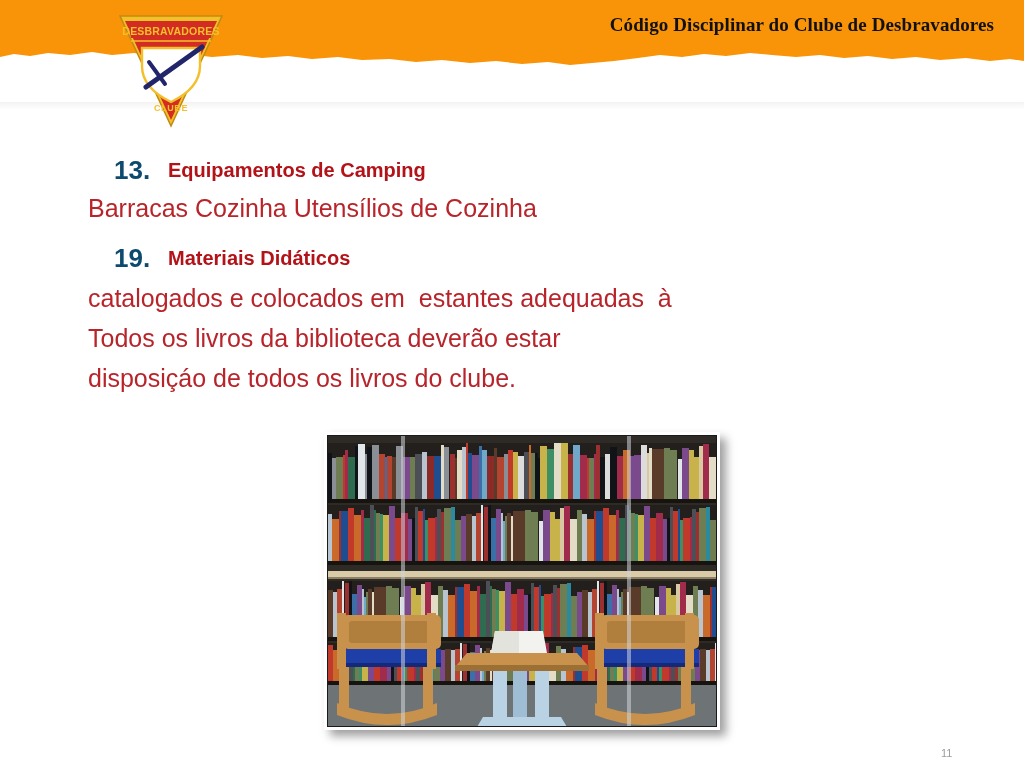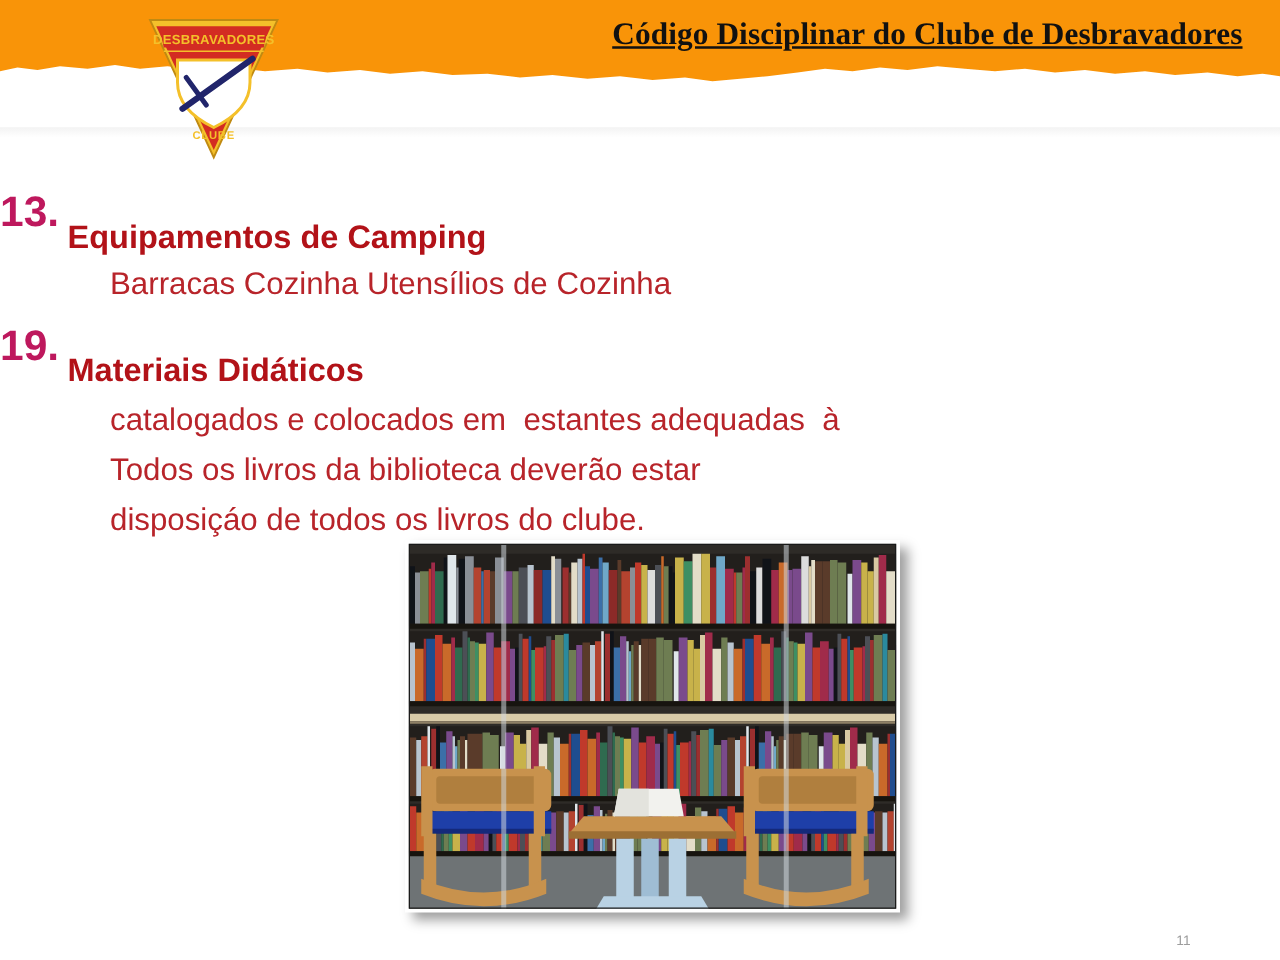--- a/index.html
+++ b/index.html
@@ -23,25 +23,24 @@
     height: 92px;
     background: #F99408;
     overflow: hidden;
   }
   #header-title {
     position: absolute;
     right: 30px;
     top: 14px;
     font-family: "Liberation Serif", serif;
     font-weight: bold;
-    font-size: 25px;
+    font-size: 19px;
     color: #111111;
     letter-spacing: 0.1px;
     white-space: nowrap;
-    text-decoration: underline;
   }
   
   #torn-edge {
     position: absolute;
     left: 0;
     top: 40px;
     width: 1024px;
     height: 62px;
     pointer-events: none;
   }
@@ -70,33 +69,33 @@
     top: 152px;
     width: 1024px;
   }
   .list-item { position: relative; }
   .item-row {
     display: flex;
     align-items: flex-start;
   }
   .item-num {
     width: 54px;
+    padding-left: 114px;
     box-sizing: content-box;
-    font-size: 34px;
+    font-size: 26px;
     font-weight: bold;
-    color: #be185d;
+    color: #0c4a6e;
     line-height: 36px;
     flex: 0 0 auto;
   }
   .item-title {
-    font-size: 26px;
+    font-size: 20px;
     font-weight: bold;
     color: #B21218;
     line-height: 36px;
-    margin-top: 19px;
   }
   .item-body {
     margin-left: 88px;
     font-size: 25px;
     color: #B8242A;
     line-height: 40px;
     max-width: 800px;
   }
   .item-body div { white-space: pre; }
   #item-13 { margin-bottom: 12px; }

